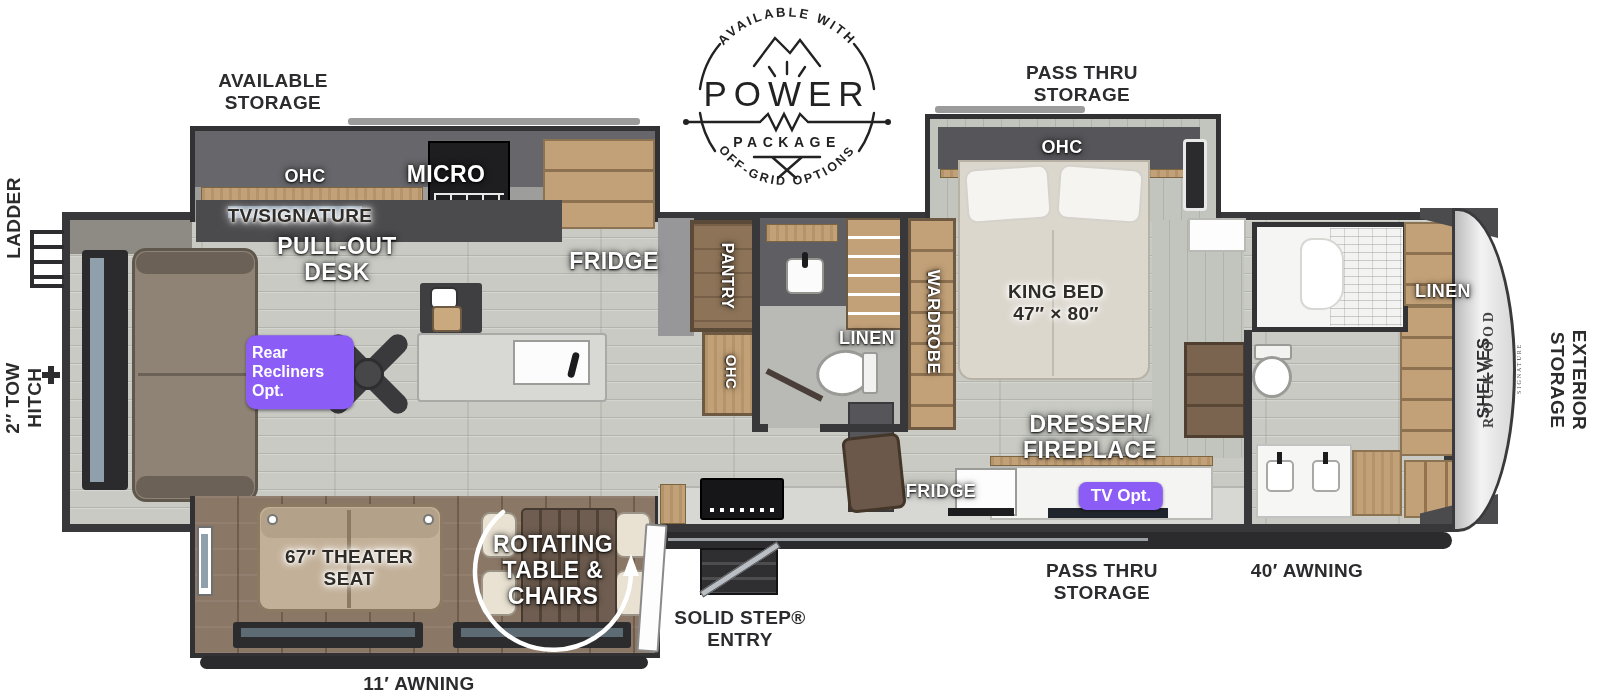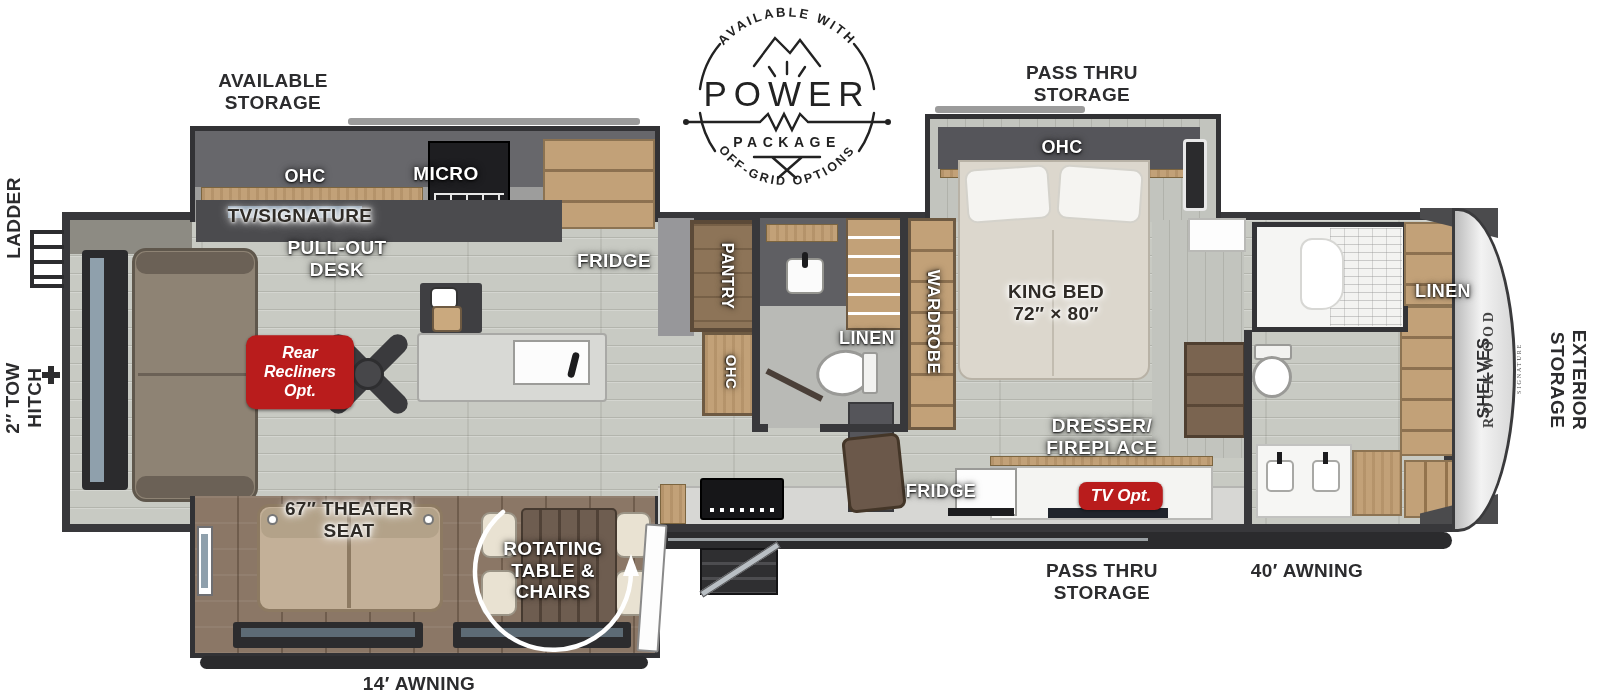--- a/index.html
+++ b/index.html
@@ -3,28 +3,28 @@
 <meta charset="utf-8">
 <style>
   html,body{margin:0;padding:0;background:#fff;}
   #canvas{position:relative;width:1600px;height:698px;background:#fff;overflow:hidden;
           font-family:"Liberation Sans",sans-serif;}
   .abs{position:absolute;box-sizing:border-box;}
   
   .L{position:absolute;transform:translate(-50%,-50%);text-align:center;white-space:pre-line;
      font-weight:bold;line-height:1.14;letter-spacing:.4px;z-index:40;}
   .out{color:#2c2c2e;font-size:19px;}
-  .wt{color:#fff;font-size:19px;
+  .wt{color:#fff;font-size:23px;
       text-shadow:0 1px 2px rgba(0,0,0,.9),0 0 5px rgba(0,0,0,.65),0 0 9px rgba(0,0,0,.4);}
   .dk{color:#2f2b26;font-size:19px;
       text-shadow:0 0 3px #fff,0 0 5px #fff,0 0 8px rgba(255,255,255,.95),0 0 12px rgba(255,255,255,.8);}
   .vu{writing-mode:vertical-rl;transform:translate(-50%,-50%) rotate(180deg);}
   .vd{writing-mode:vertical-rl;transform:translate(-50%,-50%);}
-  .badge{position:absolute;transform:translate(-50%,-50%);background:#b91c1c;color:#fff;
-         font-style:italic;font-weight:bold;text-align:center;white-space:pre-line;
+  .badge{position:absolute;transform:translate(-50%,-50%);background:#8b5cf6;color:#fff;
+         font-weight:bold;text-align:left;white-space:pre-line;
          border-radius:10px;z-index:41;box-shadow:0 1px 3px rgba(0,0,0,.4);}
   
   .floorH{background-color:#c8cac3;background-image:
       repeating-linear-gradient(180deg,rgba(255,255,255,.22) 0 1px,transparent 1px 18px),
       repeating-linear-gradient(180deg,transparent 0 17px,rgba(95,95,85,.20) 17px 18px),
       repeating-linear-gradient(90deg,transparent 0 131px,rgba(95,95,85,.12) 131px 133px);}
   .floorV{background-color:#c2c4be;background-image:
       repeating-linear-gradient(90deg,transparent 0 17px,rgba(95,95,85,.18) 17px 18px);}
   .brownFloor{background-color:#8b7766;background-image:
       repeating-linear-gradient(90deg,transparent 0 42px,rgba(40,25,12,.28) 42px 44px),
@@ -233,44 +233,46 @@
   <div class="L out" style="left:1082px;top:84px;">PASS THRU
 STORAGE</div>
   <div class="L out vu" style="left:14px;top:218px;">LADDER</div>
   <div class="L out vu" style="left:24px;top:398px;">2″ TOW
 HITCH</div>
   <div class="L out vd" style="left:1568px;top:380px;">EXTERIOR
 STORAGE</div>
   <div class="L out" style="left:1102px;top:582px;">PASS THRU
 STORAGE</div>
   <div class="L out" style="left:1307px;top:571px;">40′ AWNING</div>
-  <div class="L out" style="left:419px;top:684px;">14′ AWNING</div>
+  <div class="L out" style="left:740px;top:629px;">SOLID STEP®
+ENTRY</div>
+  <div class="L out" style="left:419px;top:684px;">11′ AWNING</div>
 
   <div class="L wt" style="left:305px;top:176px;font-size:18px;">OHC</div>
   <div class="L wt" style="left:446px;top:174px;">MICRO</div>
   <div class="L dk" style="left:300px;top:216px;">TV/SIGNATURE</div>
   <div class="L wt" style="left:337px;top:259px;">PULL-OUT
 DESK</div>
   <div class="L wt" style="left:614px;top:261px;">FRIDGE</div>
   <div class="badge" style="left:300px;top:372px;width:96px;padding:8px 6px;font-size:16px;line-height:1.2;">Rear
 Recliners
 Opt.</div>
-  <div class="L dk" style="left:349px;top:520px;">67″ THEATER
+  <div class="L dk" style="left:349px;top:568px;">67″ THEATER
 SEAT</div>
   <div class="L wt" style="left:553px;top:570px;">ROTATING
 TABLE &amp;
 CHAIRS</div>
   <div class="L wt vd" style="left:727px;top:276px;font-size:16px;">PANTRY</div>
   <div class="L wt vd" style="left:731px;top:372px;font-size:15px;">OHC</div>
   <div class="L wt" style="left:867px;top:338px;font-size:18px;">LINEN</div>
   <div class="L wt vd" style="left:933px;top:322px;font-size:17px;">WARDROBE</div>
   <div class="L wt" style="left:1062px;top:147px;font-size:18px;">OHC</div>
   <div class="L dk" style="left:1056px;top:303px;">KING BED
-72″ × 80″</div>
-  <div class="L wt" style="left:1090px;top:437px;margin-left:12px;">DRESSER/
+47″ × 80″</div>
+  <div class="L wt" style="left:1090px;top:437px;">DRESSER/
 FIREPLACE</div>
   <div class="badge" style="left:1121px;top:496px;padding:4px 12px;font-size:17px;border-radius:8px;white-space:nowrap;">TV Opt.</div>
   <div class="L wt" style="left:941px;top:491px;font-size:18px;">FRIDGE</div>
   <div class="L wt" style="left:1443px;top:291px;font-size:18px;">LINEN</div>
   <div class="L out vu" style="left:1484px;top:378px;font-size:17px;z-index:42;">SHELVES</div>
 
   <div class="L vu" style="left:1502px;top:368px;z-index:42;color:#454545;font-family:'Liberation Serif',serif;">
     <span style="display:block;font-size:14px;letter-spacing:4px;font-weight:bold;">ROCKWOOD</span>
     <span style="display:block;font-size:6px;letter-spacing:2px;font-weight:normal;">SIGNATURE</span>
   </div>

